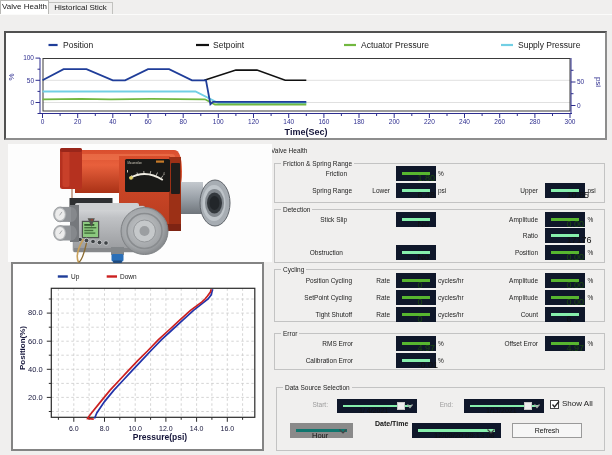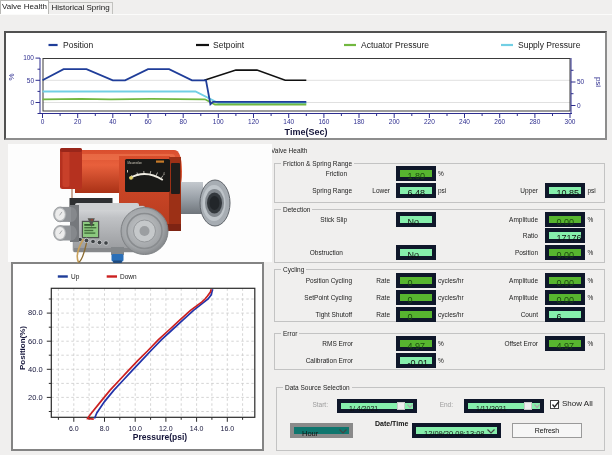--- a/index.html
+++ b/index.html
@@ -1,32 +1,32 @@
 <!DOCTYPE html>
 <html><head>
 <meta charset="utf-8">
 <style>
 * { margin:0; padding:0; box-sizing:border-box; }
 html,body { width:612px; height:455px; background:#f0efee; font-family:"Liberation Sans", sans-serif; overflow:hidden; }
 .abs { position:absolute; }
 .lbl { position:absolute; font-size:6.5px; color:#1c1c1c; white-space:nowrap; line-height:8px; }
 .lblr { text-align:right; }
-.vbox { position:absolute; height:15px; border:4px solid #0f172a; font-size:9px; line-height:13.5px; padding-left:8px; white-space:nowrap; }
+.vbox { position:absolute; height:15px; border:6px solid #0f172a; font-size:9px; line-height:13.5px; padding-left:16px; white-space:nowrap; }
 .picker { height:14px; font-size:7px; line-height:12px; color:#555; }
 .combo { font-size:7.5px; }
 .green { background:#57b52f; color:#1b4a10; }
 .white { background:#86efac; color:#111; }
 .grp { position:absolute; border:1px solid #c3c3c3; }
 .grplbl { position:absolute; top:-4px; left:6px; background:#f0efee; padding:0 2px; font-size:6.5px; line-height:8px; color:#1c1c1c; white-space:nowrap; }
 </style>
 </head>
 <body>
 
 <div class="abs" style="left:0;top:0;width:49px;height:14px;background:#fff;border:1px solid #b8b8b5;border-bottom:none;font-size:8px;color:#1a1a1a;text-align:center;line-height:12px;">Valve Health</div>
-<div class="abs" style="left:49px;top:2px;width:64px;height:12px;background:#f0efee;border:1px solid #c2c2bf;border-bottom:none;border-left:none;font-size:8px;color:#1a1a1a;text-align:center;line-height:10px;">Historical Spring</div>
+<div class="abs" style="left:49px;top:2px;width:64px;height:12px;background:#f0efee;border:1px solid #c2c2bf;border-bottom:none;border-left:none;font-size:8px;color:#1a1a1a;text-align:center;line-height:10px;">Historical Stick</div>
 <div class="abs" style="left:0;top:14px;width:612px;height:1px;background:#fbfbfa;"></div>
 
 <div class="abs" id="topchart" style="left:4px;top:31px;width:603px;height:109px;background:#fff;border-style:solid;border-width:2px;border-color:#515151 #8d8d8d #8d8d8d #515151;">
 <svg width="599" height="105" xmlns="http://www.w3.org/2000/svg">
 <rect x="0" y="0" width="599" height="105" fill="#ffffff"></rect>
 <line x1="42.5" y1="12" x2="51.6" y2="12" stroke="#1f3d99" stroke-width="2.2"></line>
 <text x="57" y="14.5" font-size="8.5" fill="#1a1a1a">Position</text>
 <line x1="190" y1="12" x2="203" y2="12" stroke="#111111" stroke-width="2.2"></line>
 <text x="207" y="14.5" font-size="8.5" fill="#1a1a1a">Setpoint</text>
 <line x1="338" y1="12" x2="350" y2="12" stroke="#72b840" stroke-width="2.2"></line>

